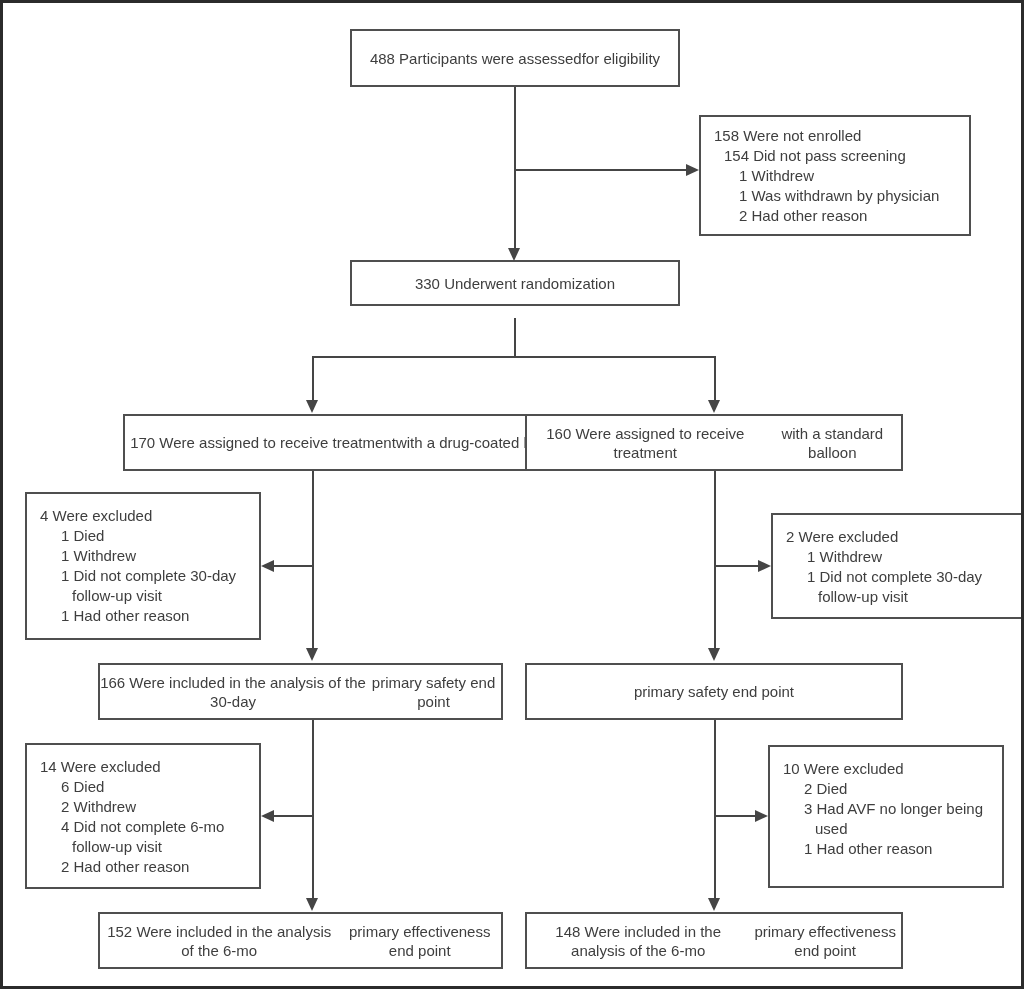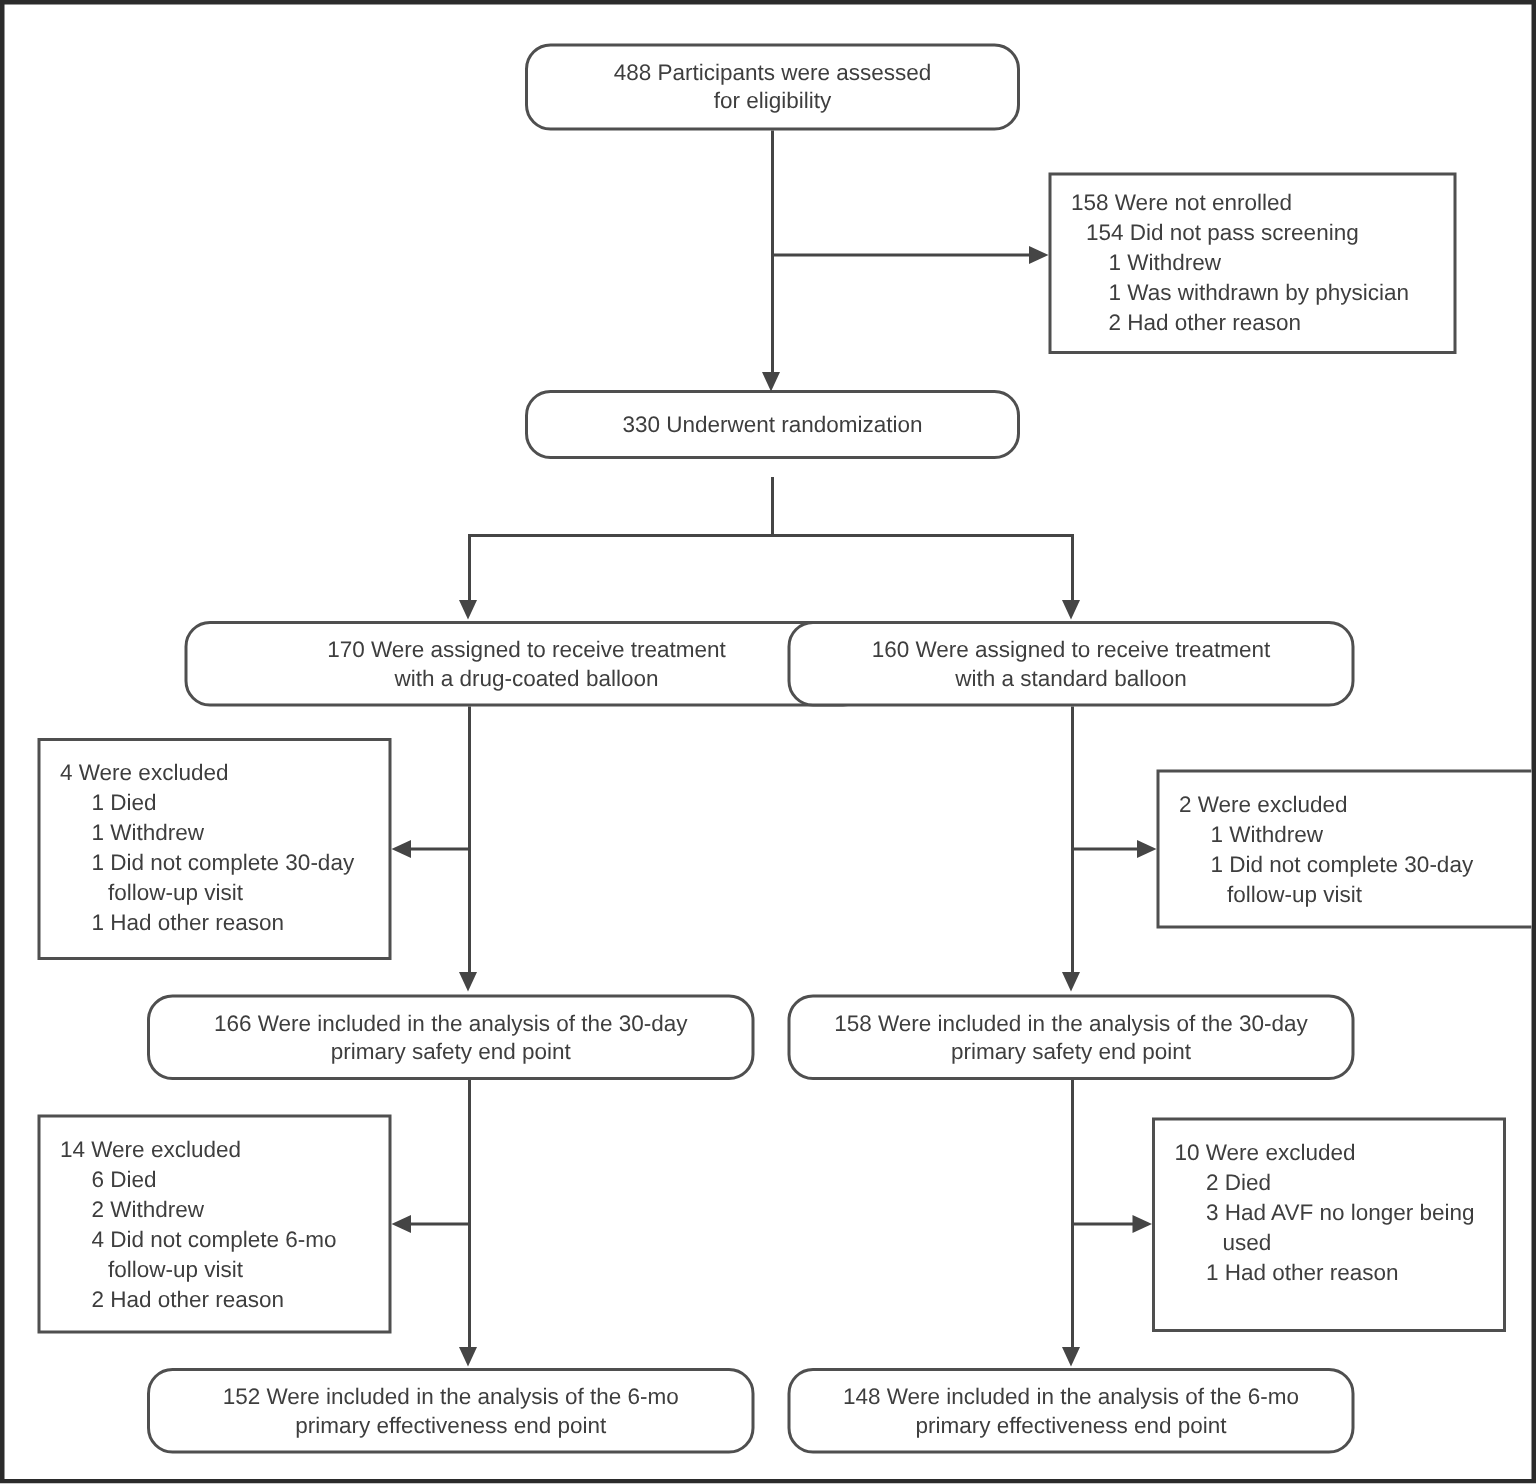--- a/index.html
+++ b/index.html
@@ -16,26 +16,25 @@
   }
   .box {
     position: absolute;
     border: 2px solid #4f4f4f;
     background: #ffffff;
     box-sizing: border-box;
     font-size: 15px;
   }
   .box.center {
     display: flex;
-    flex-direction: column;
+    flex-direction: row;
     justify-content: center;
     align-items: center;
     text-align: center;
     line-height: 19px;
-    border-radius: 17px;
   }
   .box.list {
     padding: 12px 6px 6px 13px;
     line-height: 20px;
   }
   .ln { white-space: nowrap; }
   
   .n1 { padding-left: 10px; }
   .n2 { padding-left: 25px; }
   .i1 { padding-left: 21px; }
@@ -93,21 +92,20 @@
     <div class="ln i1">1 Did not complete 30-day</div>
     <div class="ln ic">follow-up visit</div>
   </div>
 
   <div class="box center" style="left:95px;top:660px;width:405px;height:57px">
     <div>166 Were included in the analysis of the 30-day</div>
     <div>primary safety end point</div>
   </div>
 
   <div class="box center" style="left:522px;top:660px;width:378px;height:57px">
-    <div>158 Were included in the analysis of the 30-day</div>
     <div>primary safety end point</div>
   </div>
 
   <div class="box list" style="left:22px;top:740px;width:236px;height:146px">
     <div class="ln">14 Were excluded</div>
     <div class="ln i1">6 Died</div>
     <div class="ln i1">2 Withdrew</div>
     <div class="ln i1">4 Did not complete 6-mo</div>
     <div class="ln ic">follow-up visit</div>
     <div class="ln i1">2 Had other reason</div>

